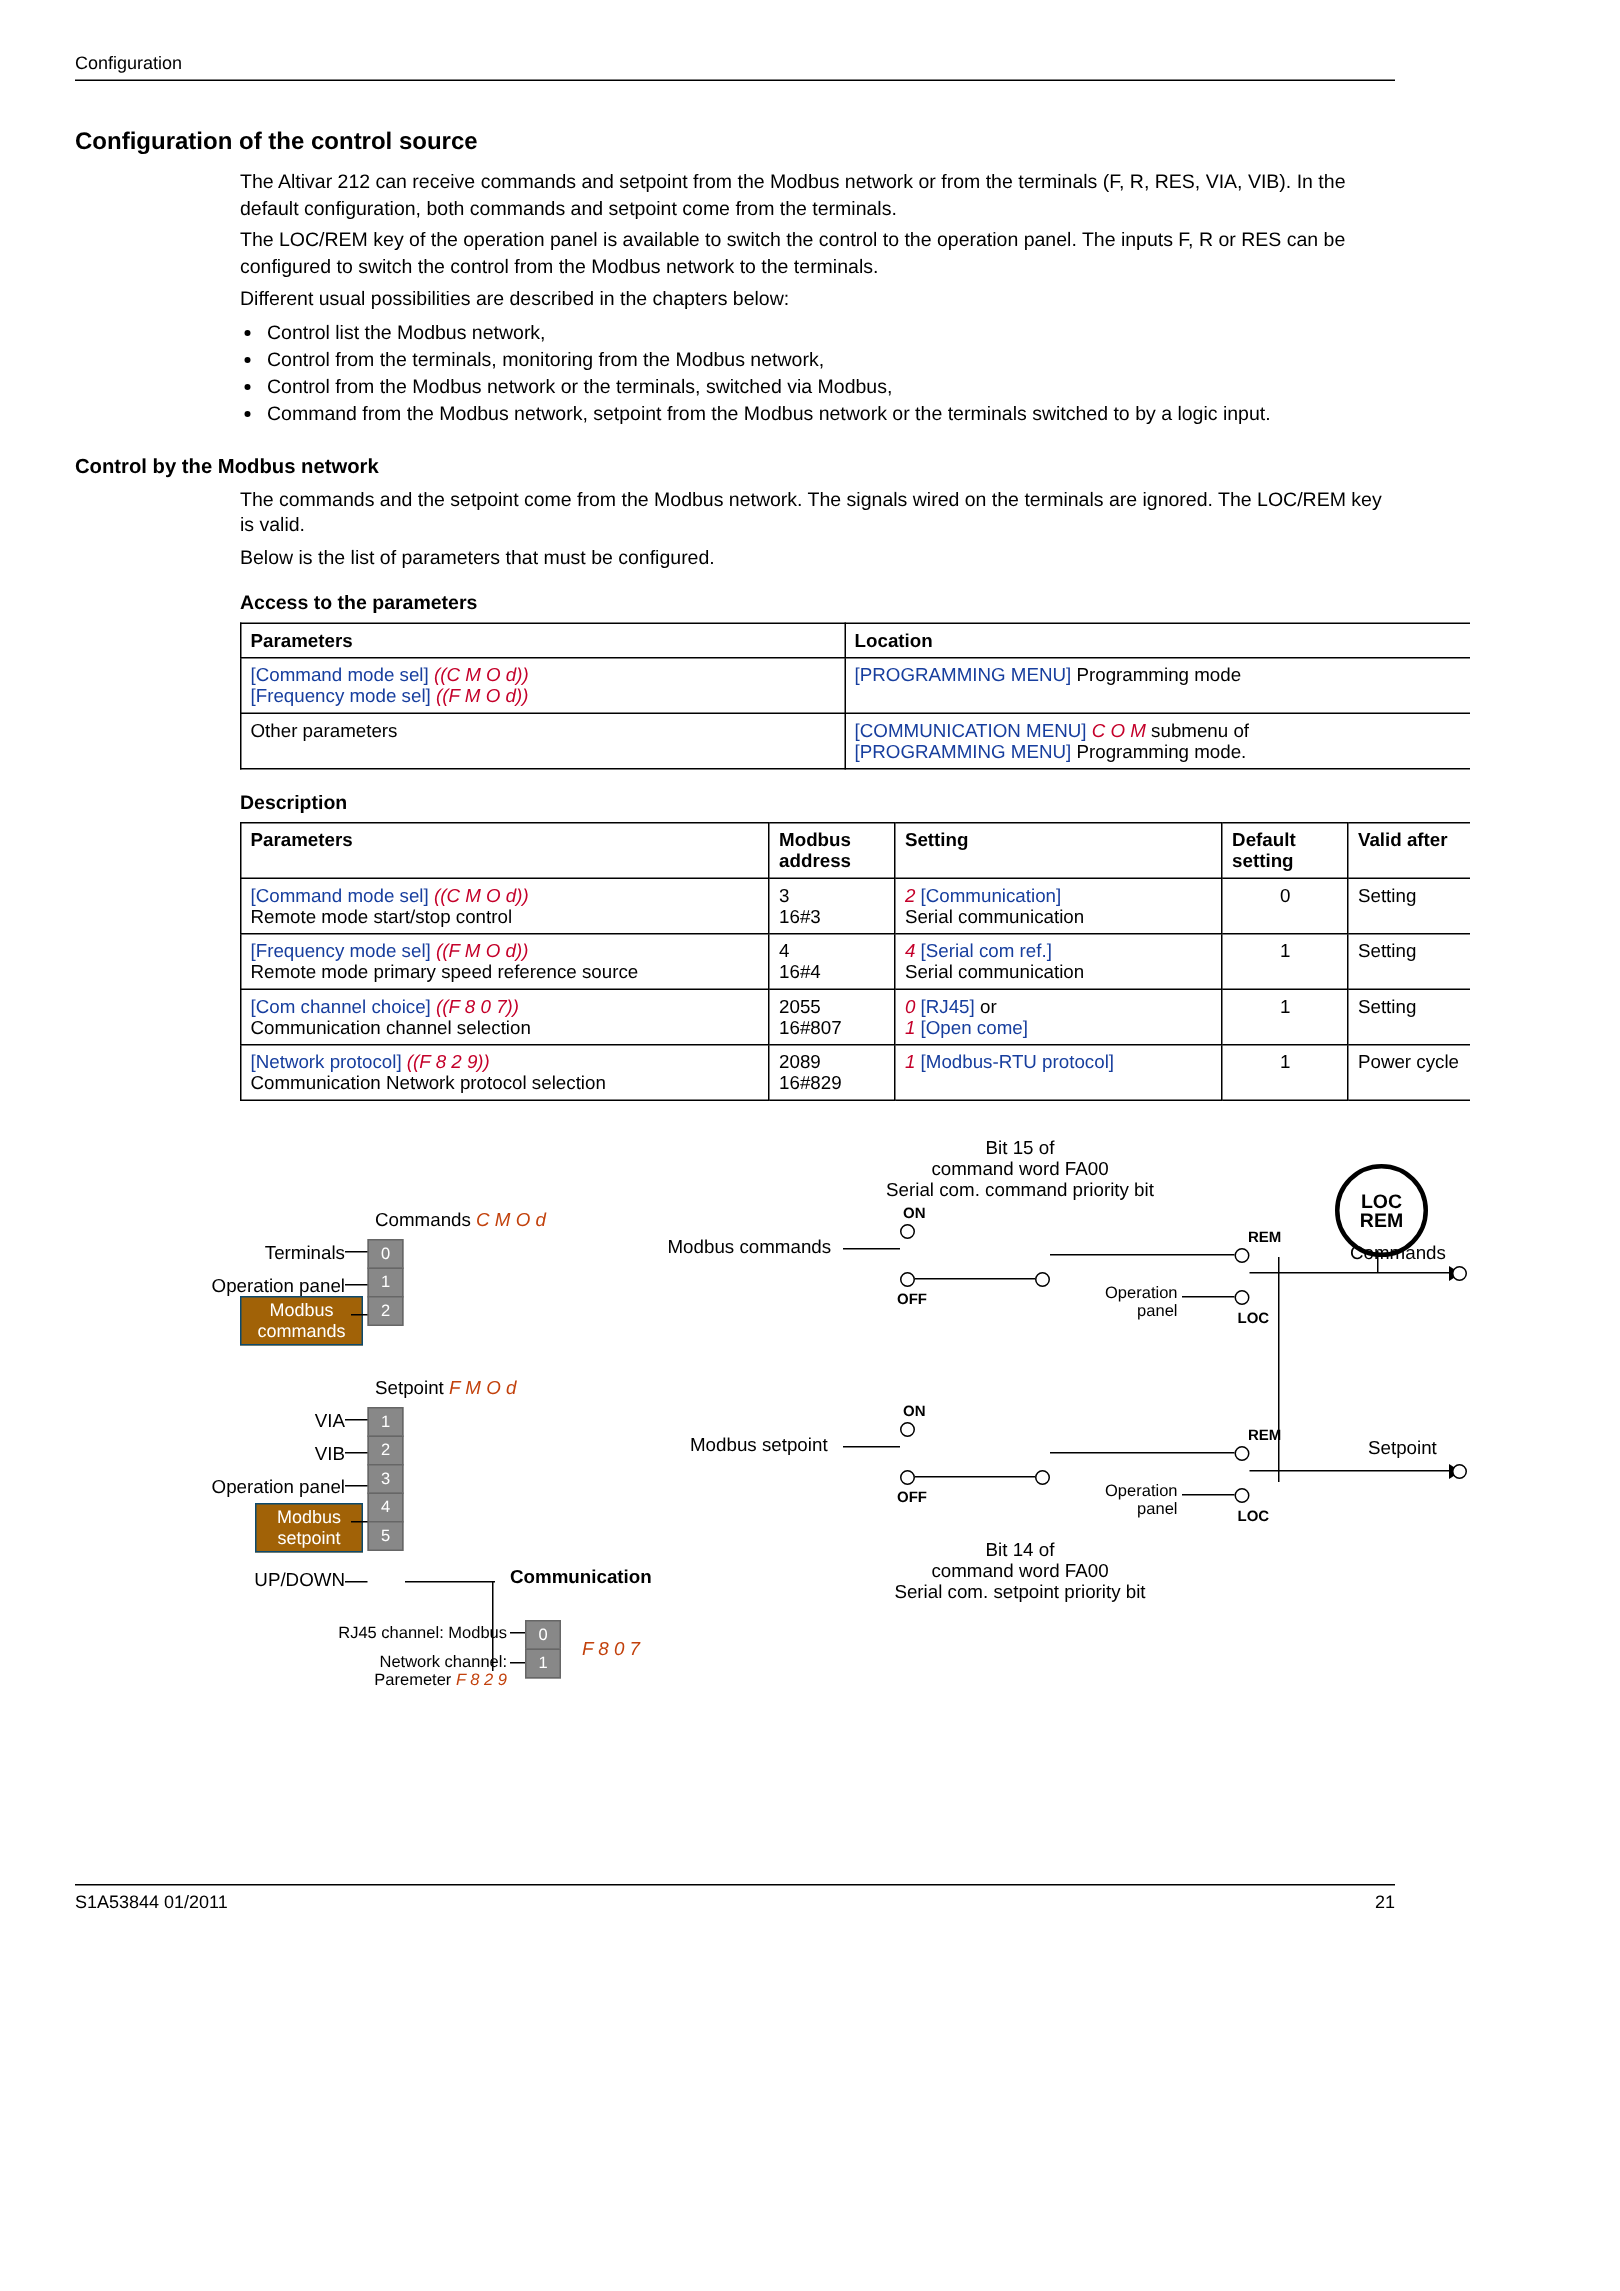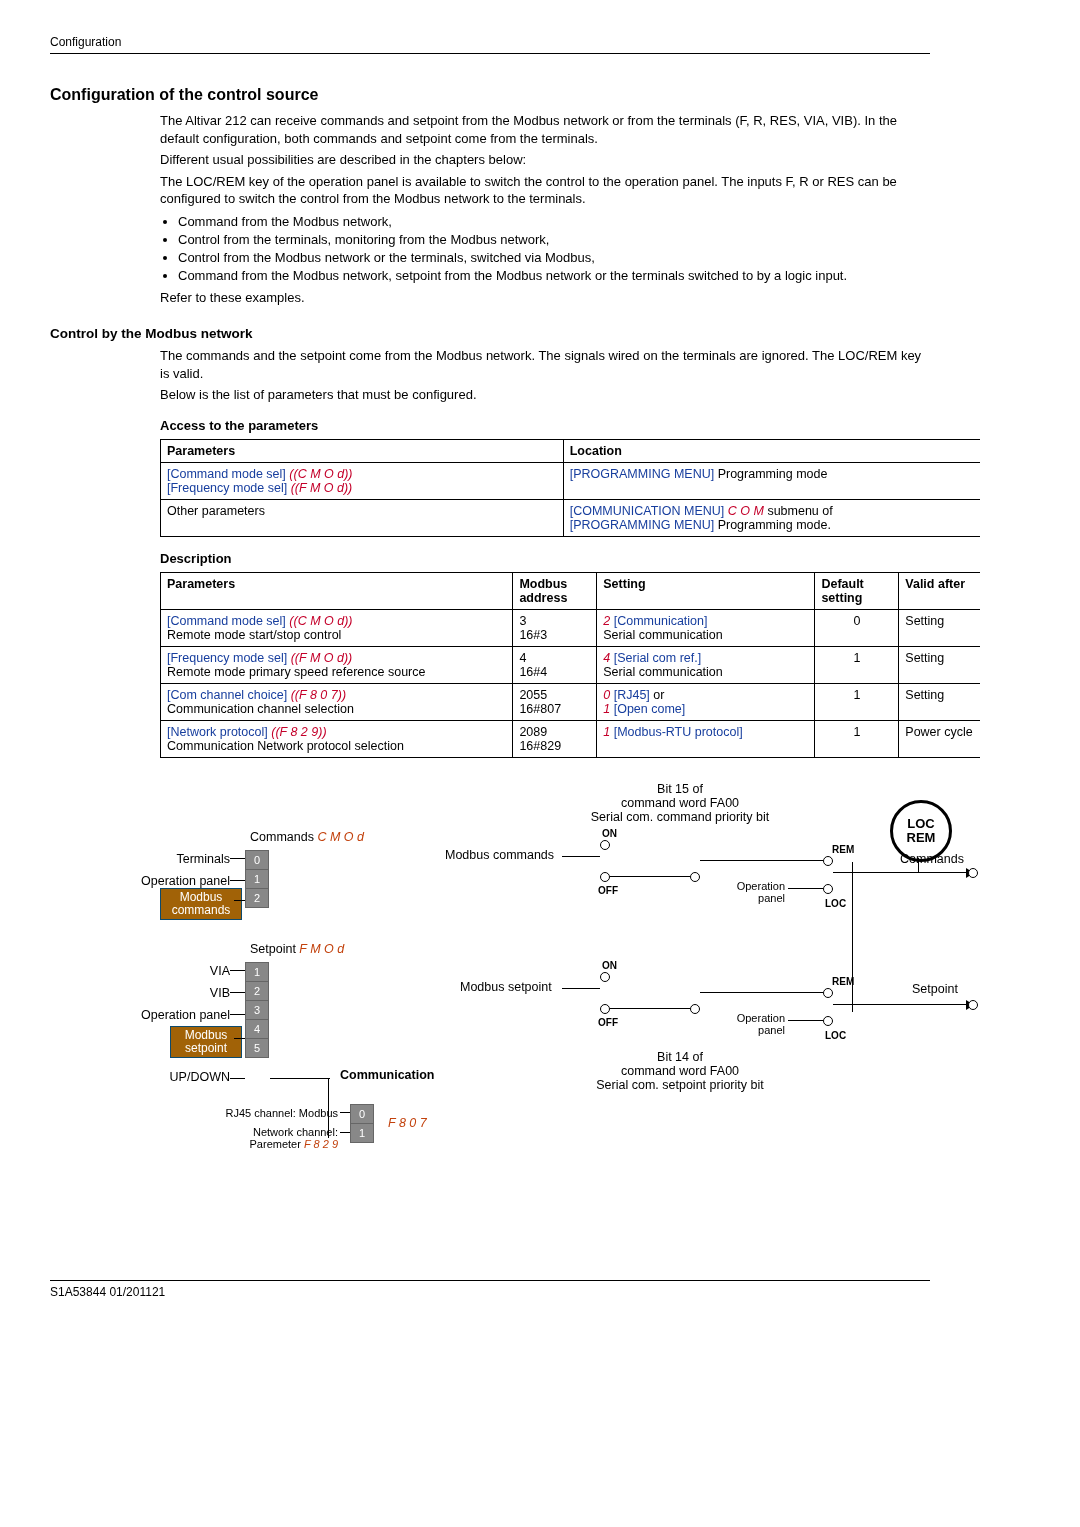--- a/index.html
+++ b/index.html
@@ -43,20 +43,21 @@
   }
   th { font-weight: bold; }
   .blue { color: #173e9e; }
   .red  { color: #c4002a; font-style: italic; } 
   .ftr {
     border-top: 1px solid #000;
     margin-top: 28px;
     padding-top: 4px;
     font-size: 12px;
     display: flex;
+    justify-content: space-between;
   }
 
   
   .diagram {
     position: relative;
     margin: 24px 0 0 50px;
     width: 900px;
     height: 470px;
     font-size: 12.5px;
   }
@@ -93,29 +94,28 @@
 <body>
 
 <div class="hdr">
   <span>Configuration</span>
 </div>
 
 <h2>Configuration of the control source</h2>
 
 <div class="indent">
   <p>The Altivar 212 can receive commands and setpoint from the Modbus network or from the terminals (F, R, RES, VIA, VIB). In the default configuration, both commands and setpoint come from the terminals.</p>
+  <p>The LOC/REM key of the operation panel is available to switch the control to the operation panel. The inputs F, R or RES can be configured to switch the control from the Modbus network to the terminals.</p>
   <p>Different usual possibilities are described in the chapters below:</p>
-  <p>The LOC/REM key of the operation panel is available to switch the control to the operation panel. The inputs F, R or RES can be configured to switch the control from the Modbus network to the terminals.</p>
   <ul>
-    <li>Command from the Modbus network,</li>
+    <li>Control list the Modbus network,</li>
     <li>Control from the terminals, monitoring from the Modbus network,</li>
     <li>Control from the Modbus network or the terminals, switched via Modbus,</li>
     <li>Command from the Modbus network, setpoint from the Modbus network or the terminals switched to by a logic input.</li>
   </ul>
-  <p>Refer to these examples.</p>
 </div>
 
 <div class="subh">Control by the Modbus network</div>
 <div class="indent">
   <p>The commands and the setpoint come from the Modbus network. The signals wired on the terminals are ignored. The LOC/REM key is valid.</p>
   <p>Below is the list of parameters that must be configured.</p>
 </div>
 
 <div class="subh2">Access to the parameters</div>
 <table>

